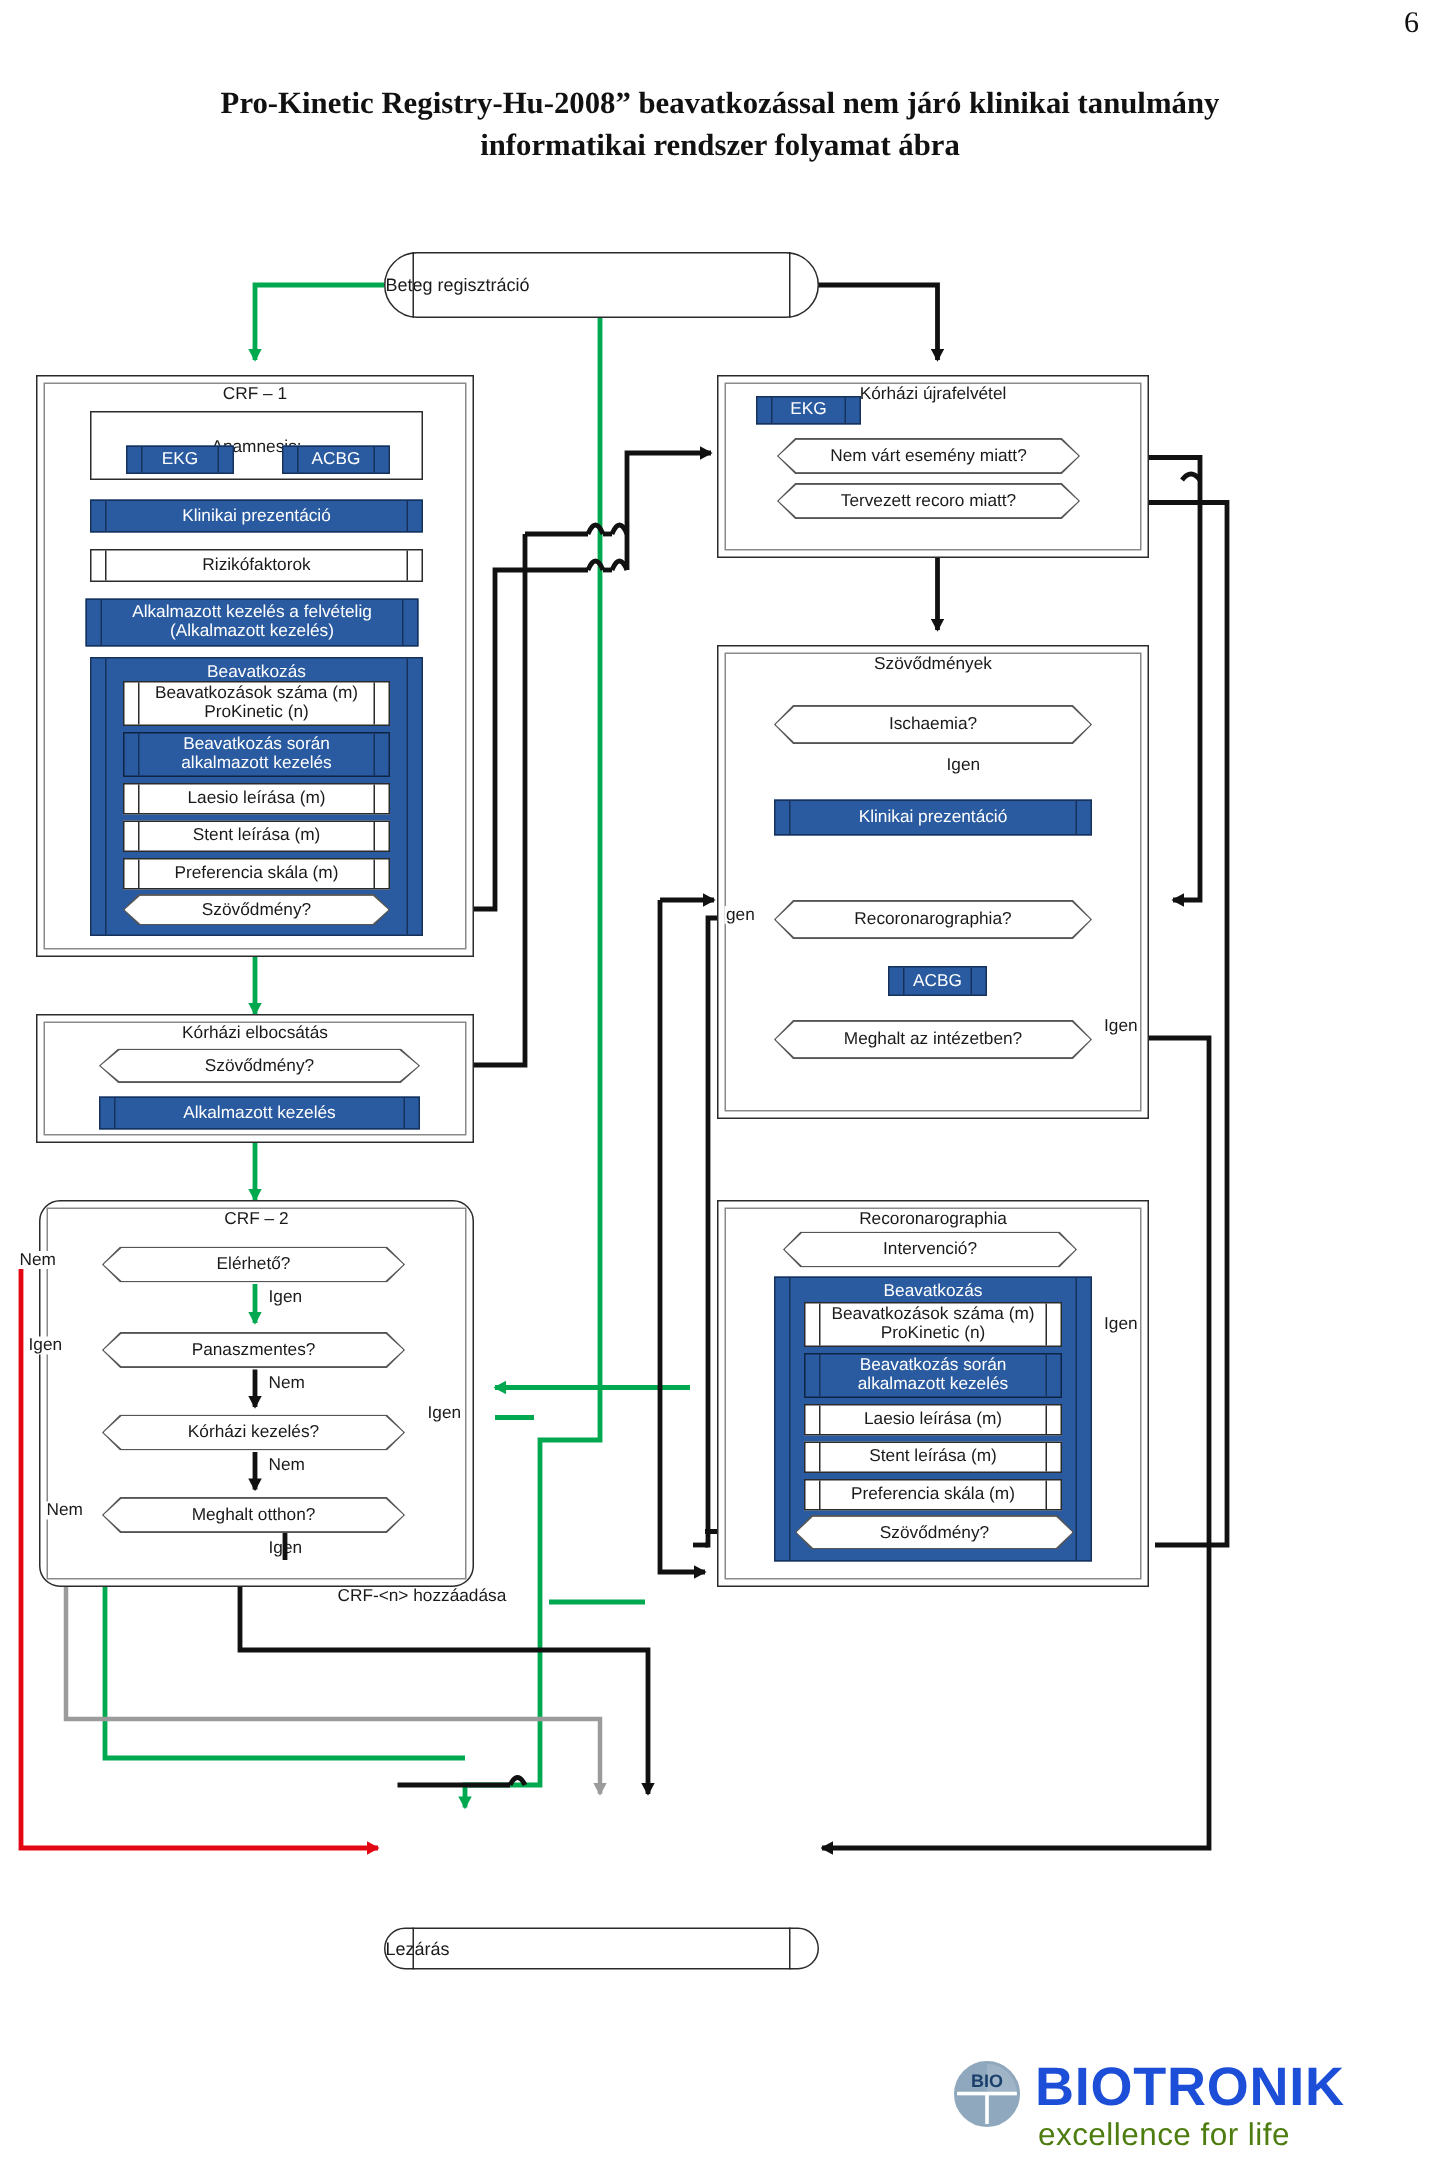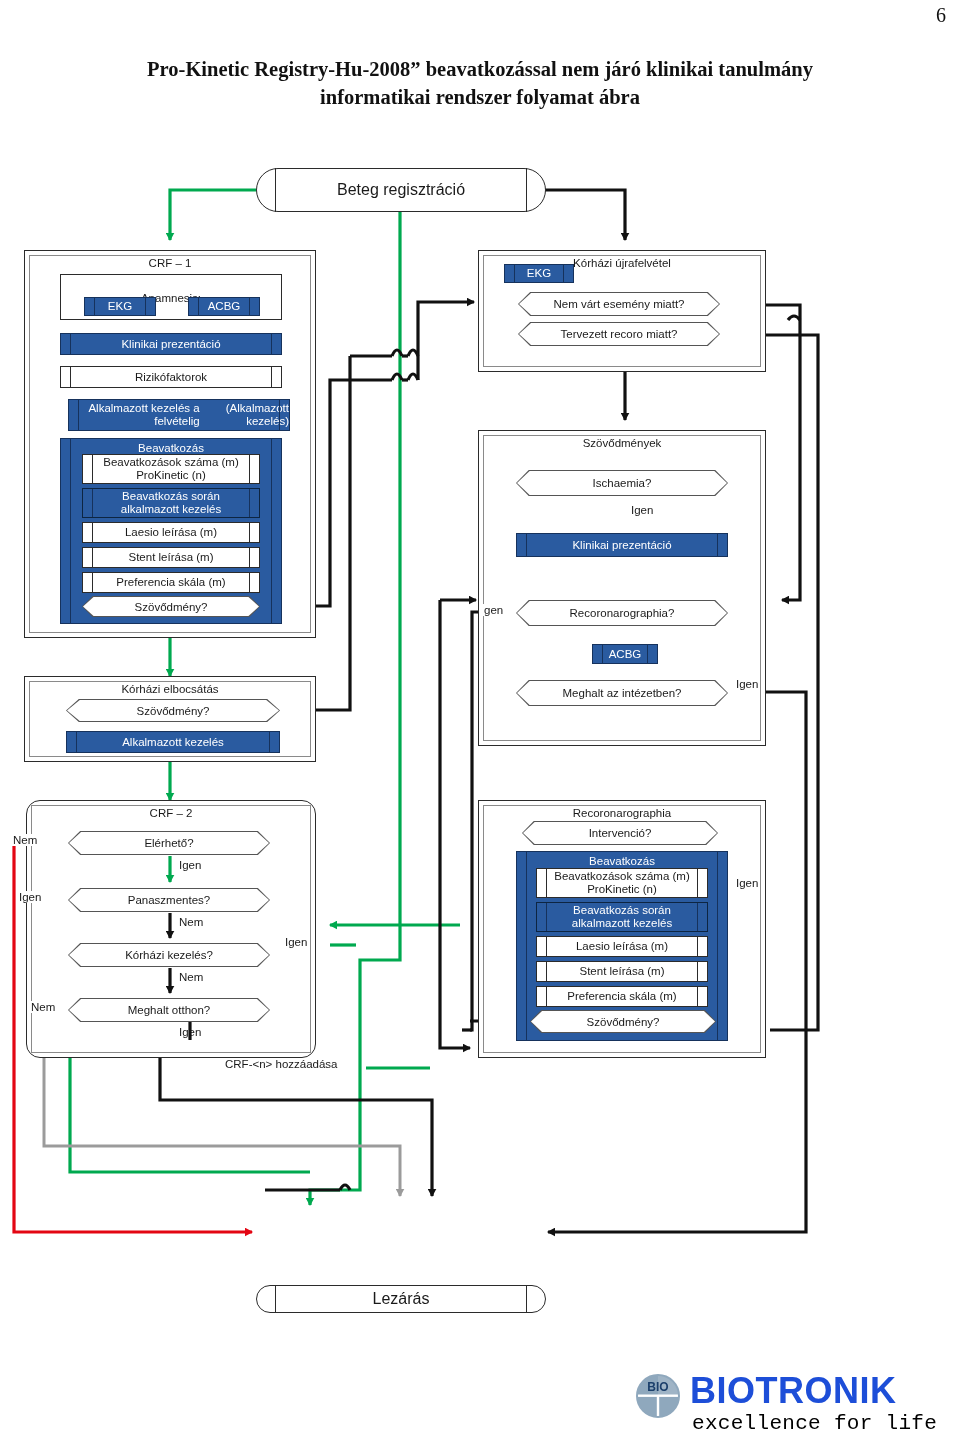--- a/index.html
+++ b/index.html
@@ -34,34 +34,34 @@
   
   .hex{position:absolute;box-sizing:border-box;display:flex;align-items:center;justify-content:center;
        font-size:11.5px;color:#1a1a1a;background:#fff;text-align:center;
        clip-path:polygon(0% 50%,6% 0%,94% 0%,100% 50%,94% 100%,6% 100%);
        border:0;}
   .hexbg{position:absolute;background:#555;
        clip-path:polygon(0% 50%,6% 0%,94% 0%,100% 50%,94% 100%,6% 100%);}
 
   
   .stad{position:absolute;box-sizing:border-box;border:1px solid #2b2b2b;border-radius:999px;background:#fff;
-        display:flex;align-items:center;justify-content:center;font-size:16px;color:#1a1a1a;}
+        display:flex;align-items:center;justify-content:flex-start;font-size:12px;color:#1a1a1a;}
   .stad:before,.stad:after{content:"";position:absolute;top:-1px;bottom:-1px;width:1px;background:#2b2b2b;}
   .stad:before{left:18px;} .stad:after{right:18px;}
 
   
   .elbl{position:absolute;font-size:11.5px;color:#1a1a1a;background:#fff;padding:0 1px;white-space:nowrap;}
 
   
   #logo{position:absolute;left:636px;top:1372px;width:312px;height:72px;}
   #logo .mark{position:absolute;left:0;top:2px;width:44px;height:44px;}
   #logo .word{position:absolute;left:54px;top:-2px;font-family:"Liberation Sans",sans-serif;
       font-weight:bold;font-size:36px;letter-spacing:0.5px;color:#1d4ed8;}
-  #logo .tag{position:absolute;left:56px;top:40px;font-family:Liberation Mono, monospace;
-      font-size:21px;color:#000000;letter-spacing:0.3px;}
+  #logo .tag{position:absolute;left:56px;top:40px;font-family:Liberation Sans, sans-serif;
+      font-size:21px;color:#4d7c0f;letter-spacing:0.3px;}
 </style>
 </head>
 <body>
 
 <div id="page-num">6</div>
 
 <div id="title">
   <span>Pro-Kinetic Registry-Hu-2008” beavatkozással nem járó klinikai tanulmány</span>
   <span class="l2">informatikai rendszer folyamat ábra</span>
 </div>
@@ -169,21 +169,21 @@
   <div class="fld blue" style="left:188px;top:297px;width:72px;height:19px;">
       <span>ACBG</span>
     </div>
 
   <div class="fld blue" style="left:60px;top:333px;width:222px;height:22px;">
       <span>Klinikai prezentáció</span>
     </div>
   <div class="fld white2" style="left:60px;top:366px;width:222px;height:22px;">
       <span>Rizikófaktorok</span>
     </div>
-  <div class="fld blue" style="left:68px;top:399px;width:222px;height:32px;flex-direction:row;">
+  <div class="fld blue" style="left:57px;top:399px;width:222px;height:32px;flex-direction:column;">
     <span>Alkalmazott kezelés a felvételig</span>
     <span>(Alkalmazott kezelés)</span>
   </div>
 
   <div class="fld blue" style="left:60px;top:438px;width:222px;height:186px;align-items:flex-start;padding-top:3px;">
     <span>Beavatkozás</span>
   </div>
   <div class="fld white2" style="left:82px;top:454px;width:178px;height:30px;flex-direction:column;">
     <span>Beavatkozások száma (m)</span>
     <span>ProKinetic (n)</span>

